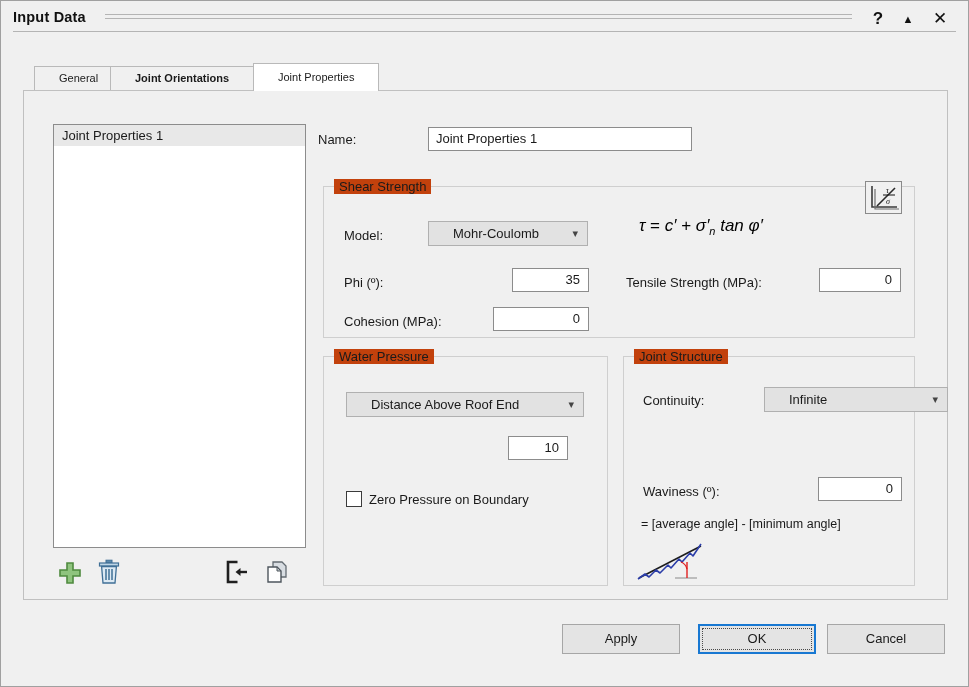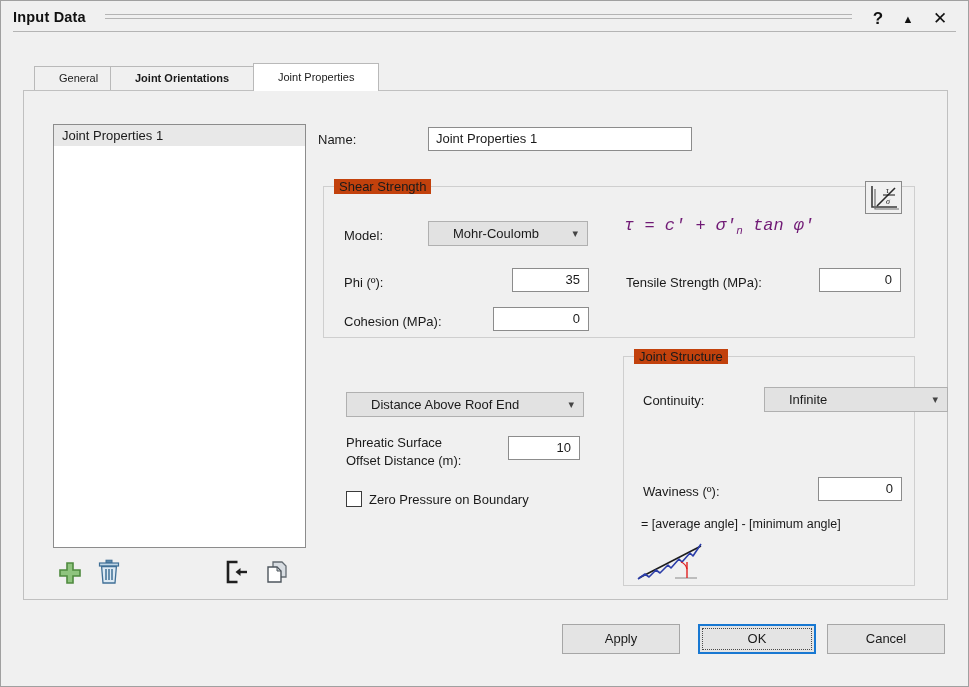--- a/index.html
+++ b/index.html
@@ -227,25 +227,25 @@
     right: 9px; top: 0;
     height: 23px;
     line-height: 23px;
     font-size: 11px;
     color: #444;
   }
 
   
   #formula {
     position: absolute;
-    left: 623px; top: 215px;
-    font-family: Liberation Mono, monospace;
+    left: 638px; top: 215px;
+    font-family: Liberation Sans, sans-serif;
     font-style: italic;
     font-size: 17px;
-    color: #701a75;
+    color: #000000;
     white-space: nowrap;
   }
   #formula sub {
     font-size: 11px;
     font-style: italic;
   }
   #formula .up { font-style: normal; }
 
   
   #btn-chart {
@@ -419,31 +419,30 @@
     <svg width="35" height="31" viewBox="0 0 35 31">
       <path d="M6 4 L6 25 L31 25" fill="none" stroke="#3a3a3a" stroke-width="1.6"></path>
       <path d="M9 7 L9 27 L33 27" fill="none" stroke="#6e6e6e" stroke-width="1.2"></path>
       <line x1="11" y1="24" x2="29" y2="6" stroke="#2a2a2a" stroke-width="1.6"></line>
       <text x="20" y="11" font-family="'Liberation Serif',serif" font-style="italic" font-size="8" fill="#111">τ</text>
       <line x1="17" y1="13" x2="29" y2="13" stroke="#111" stroke-width="1"></line>
       <text x="20" y="22" font-family="'Liberation Serif',serif" font-style="italic" font-size="8" fill="#111">σ</text>
     </svg>
   </div>
 
+  <div class="group" id="grp-water">
+    <span class="group-title">Water Pressure</span>
+  </div>
 
   <div class="combo" style="left:345px; top:391px; width:238px;">
     <span>Distance Above Roof End</span>
     <span class="chev">▾</span>
   </div>
 
-  <div class="lbl" style="left:345px; top:433px; line-height:18px;">
-    <div>Phreatic Surface</div>
-    <div>Offset Distance (m):</div>
-  </div>
-  <div class="txtbox" style="left:507px; top:435px; width:72px;">10</div>
+  <div class="txtbox" style="left:507px; top:435px; width:60px;">10</div>
 
   <div id="chk-zero-row">
     <span id="chk-zero-box"></span><span id="chk-zero-label">Zero Pressure on Boundary</span>
   </div>
 
   <div class="group" id="grp-joint">
     <span class="group-title">Joint Structure</span>
   </div>
 
   <div class="lbl" style="left:642px; top:392px;">Continuity:</div>

